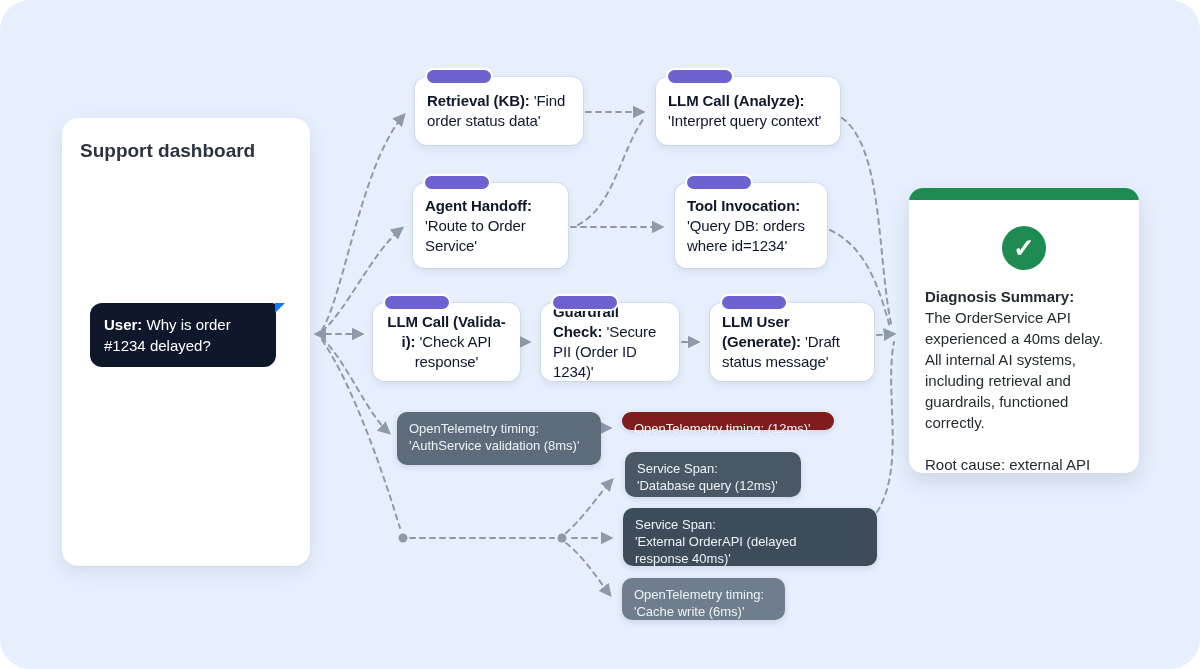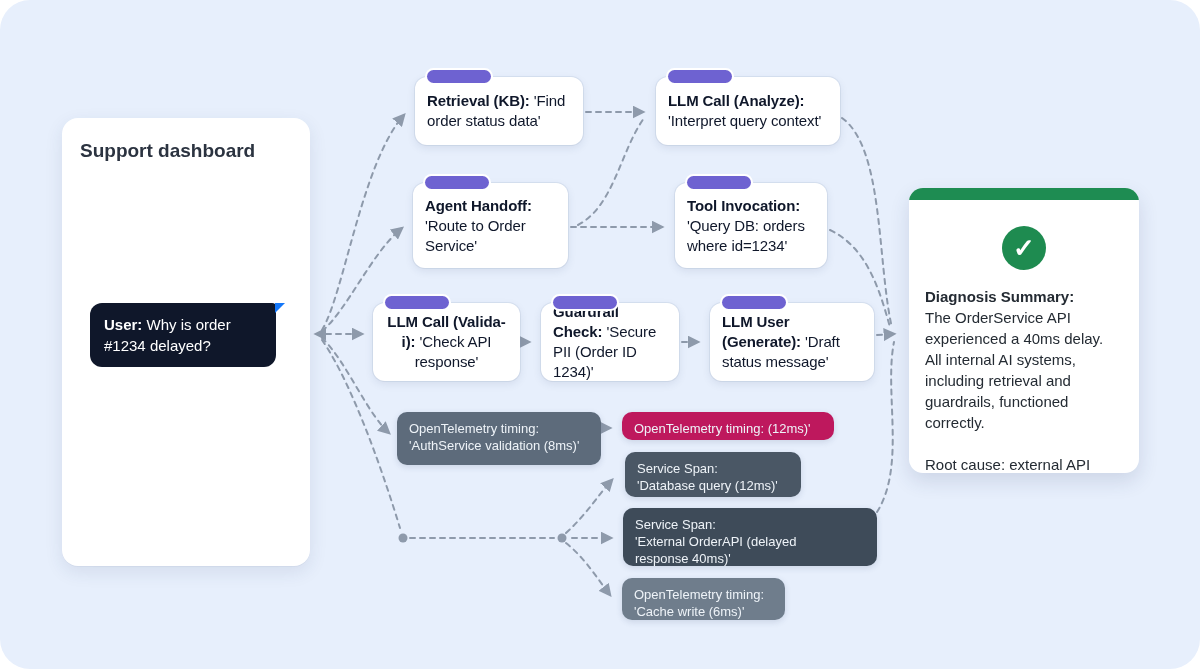--- a/index.html
+++ b/index.html
@@ -53,21 +53,21 @@
 
   
   .gnode{
     position:absolute;border-radius:10px;color:#eef3f8;
     font-size:13px;line-height:17px;padding:8px 12px;box-sizing:border-box;
     display:flex;flex-direction:column;justify-content:flex-start;
     box-shadow:0 2px 6px rgba(40,60,100,.15);
   }
   .gnode span{display:block;}
   .g-auth{left:397px;top:412px;width:204px;height:53px;background:#5d6b7b;}
-  .g-timing12{left:622px;top:412px;width:212px;height:28px;background:#be185d;}
+  .g-timing12{left:622px;top:412px;width:212px;height:18px;background:#7f1d1d;}
   .g-db{left:625px;top:452px;width:176px;height:45px;background:#4a5765;}
   .g-external{left:623px;top:508px;width:254px;height:58px;background:#3e4b59;}
   .g-cache{left:622px;top:578px;width:163px;height:42px;background:#6f7d8c;}
 
   
   .diag{
     position:absolute;left:909px;top:188px;width:230px;height:285px;
     border-radius:14px;overflow:hidden;background:#ffffff;
     box-shadow:0 8px 20px rgba(40,60,100,.14);
   }

